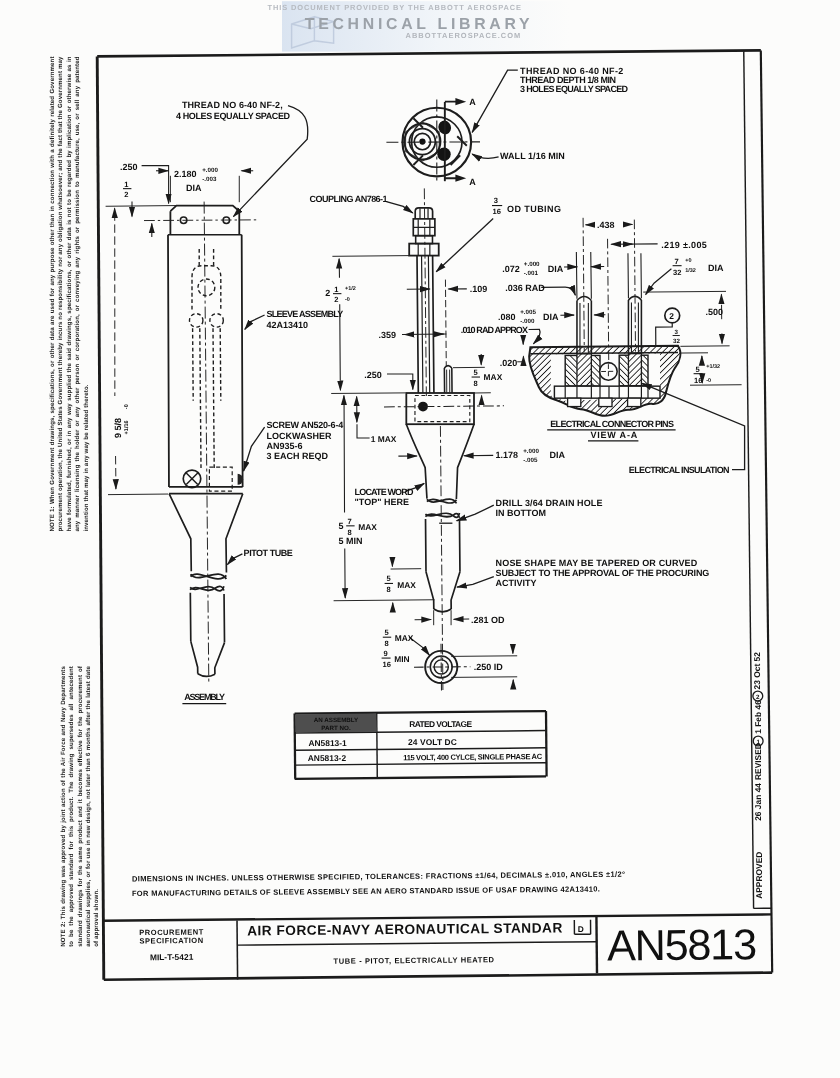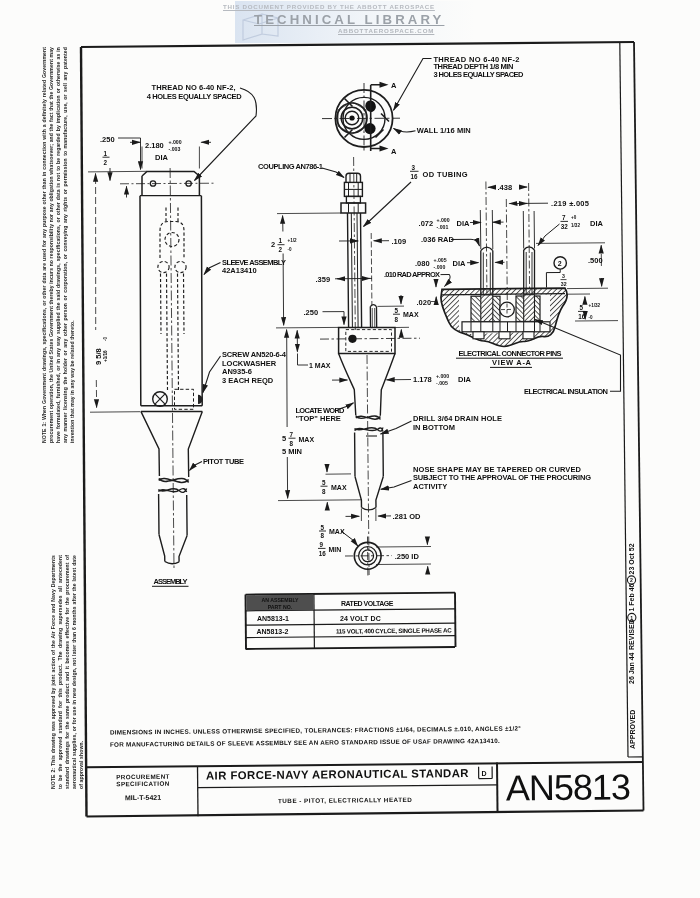--- a/index.html
+++ b/index.html
@@ -1,17 +1,17 @@
 <!DOCTYPE html>
 <html><head><meta charset="utf-8">
 <style>
 html,body{margin:0;padding:0;}
 body{width:700px;height:898px;background:#fcfcfb;position:relative;overflow:hidden;
  font-family:"Liberation Sans",sans-serif;}
-.hd{position:absolute;color:#a9adb2;letter-spacing:2.2px;font-weight:bold;white-space:nowrap;text-decoration:underline;}
+.hd{position:absolute;color:#a9adb2;letter-spacing:2.2px;font-weight:bold;white-space:nowrap;}
 .note{position:absolute;font-weight:bold;color:#1c1c1c;font-size:5.1px;line-height:7px;
  text-align:justify;transform-origin:0 0;transform:rotate(-90deg);letter-spacing:0.1px;}
 svg text{font-family:"Liberation Sans",sans-serif;fill:#101010;}
 .t{font-weight:bold;font-size:7.5px;}
 .t7{font-weight:bold;font-size:7px;}
 .t6{font-weight:bold;font-size:6.3px;}
 .t5{font-weight:bold;font-size:5.2px;}
 .t4{font-weight:bold;font-size:4.6px;}
 </style></head>
 <body>

